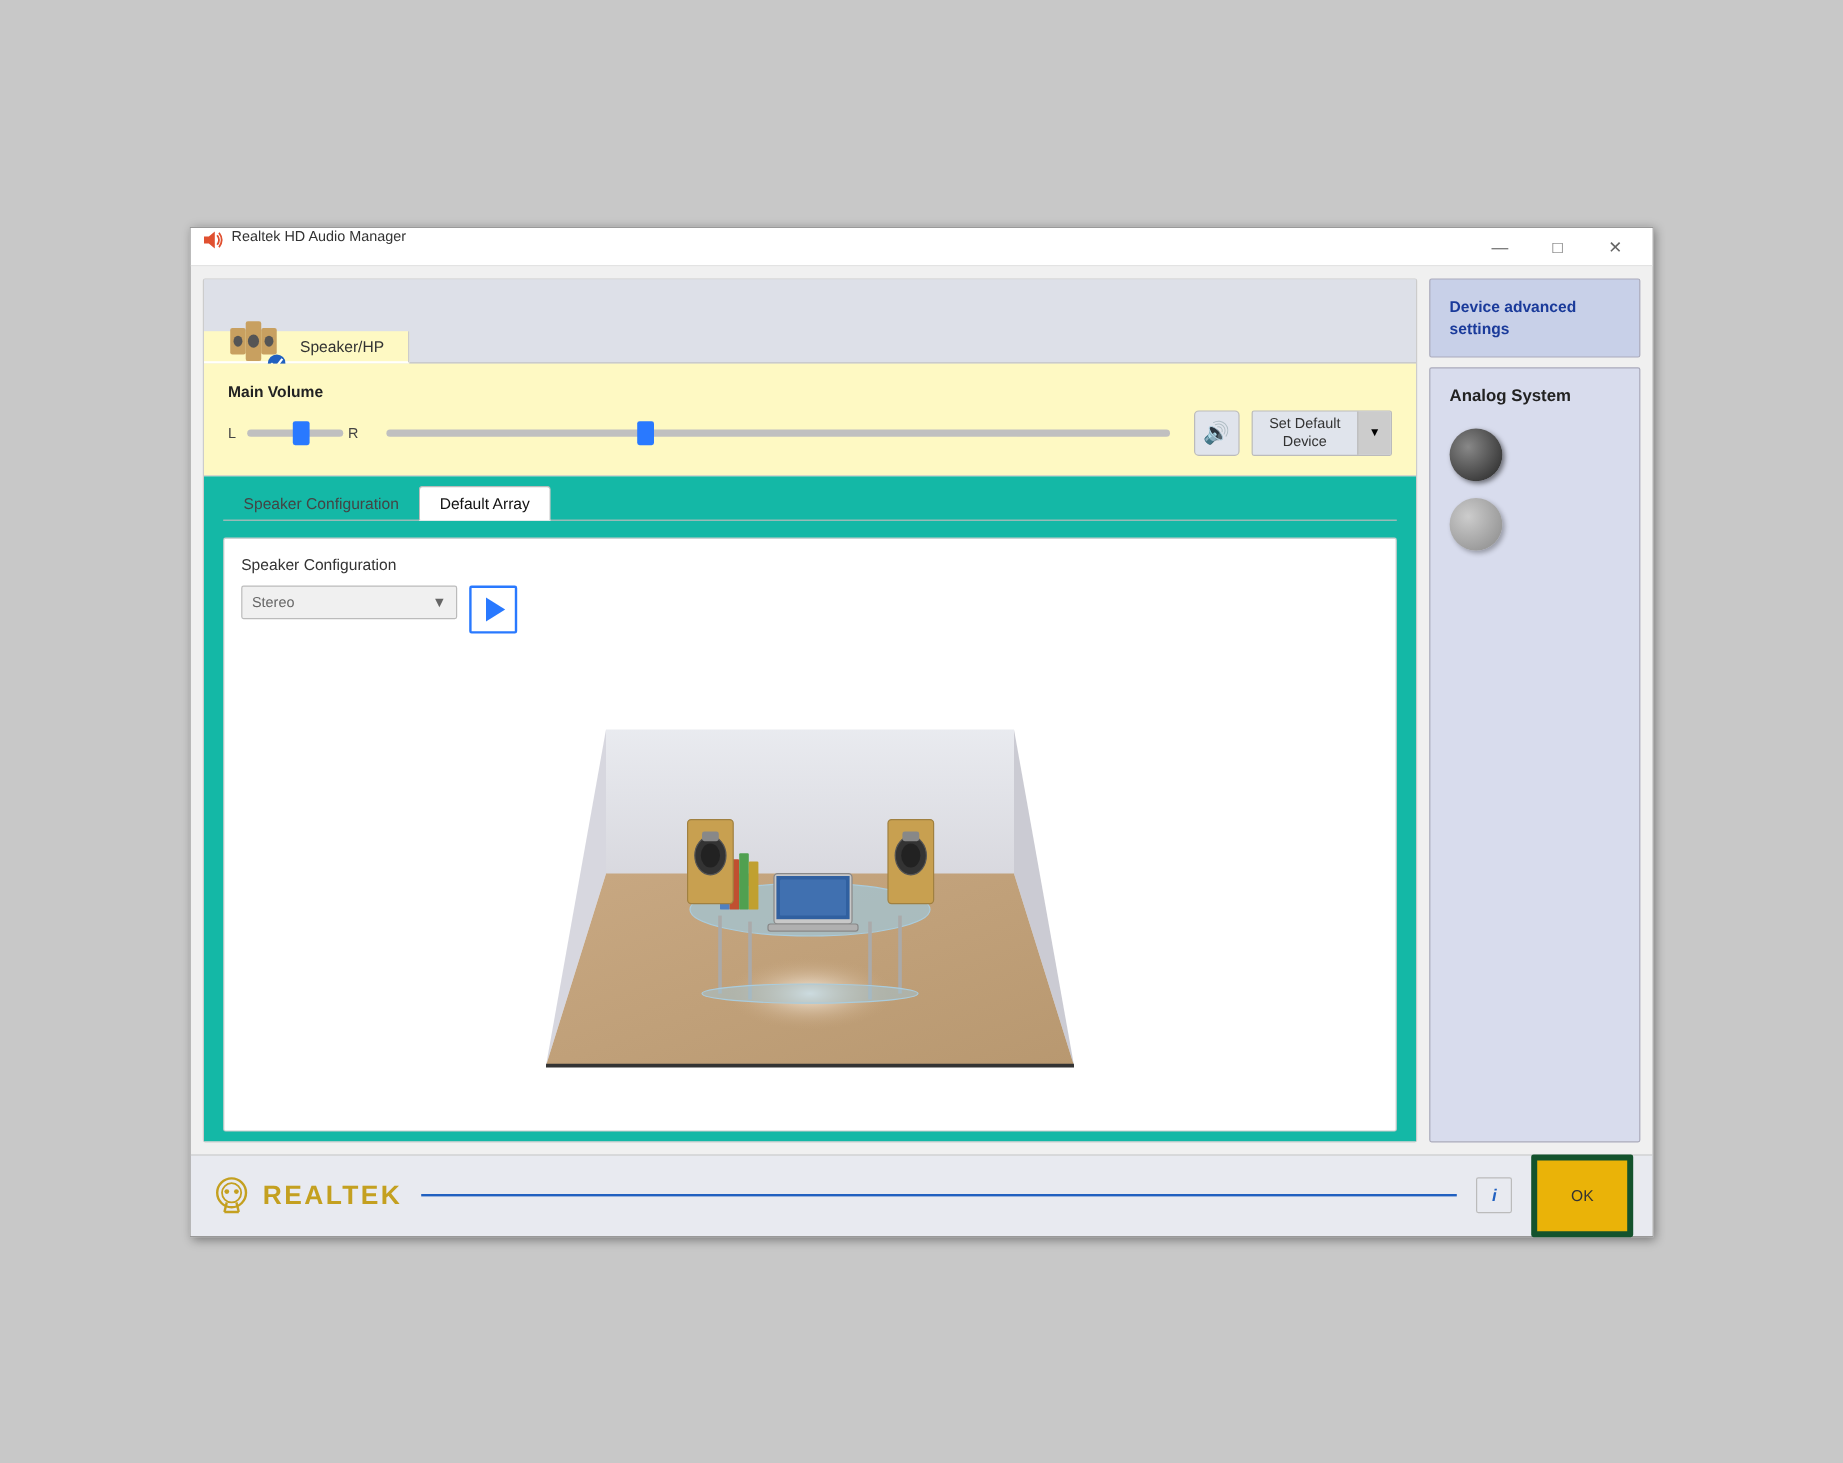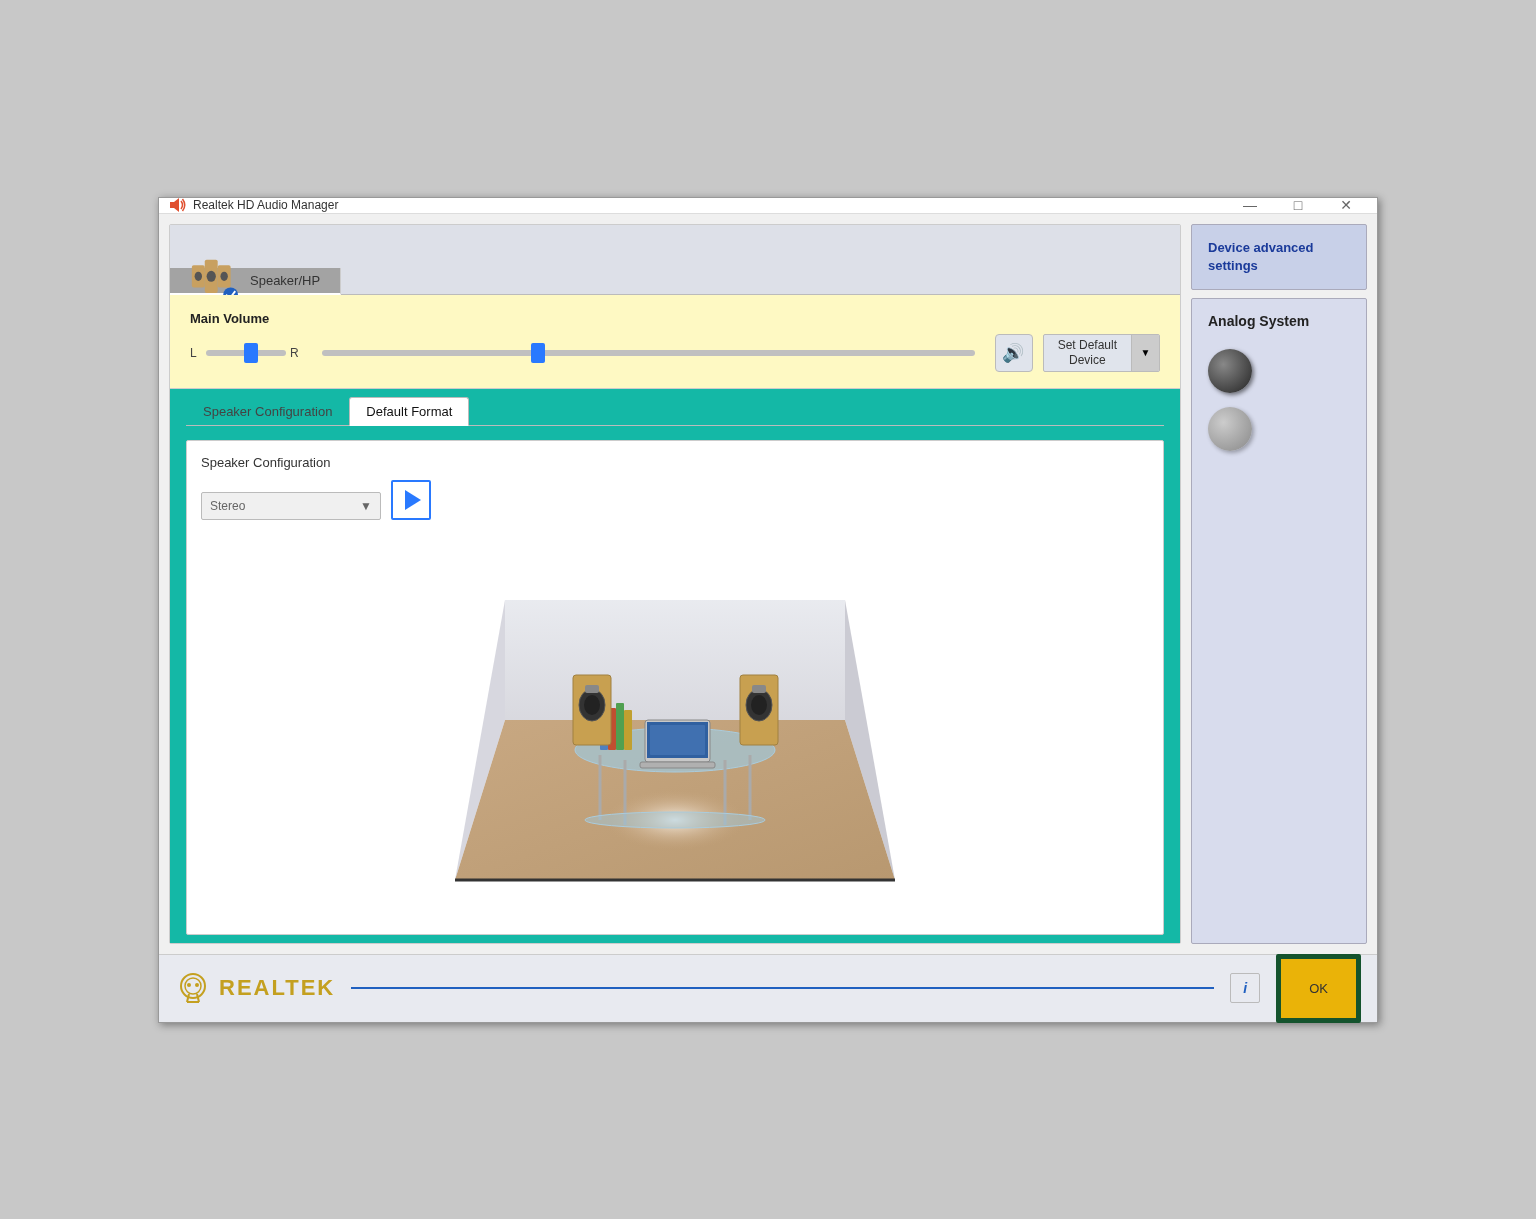--- a/index.html
+++ b/index.html
@@ -16,23 +16,22 @@
       width: 1220px;
       background: #f0f0f0;
       border: 1px solid #999;
       box-shadow: 2px 2px 8px rgba(0,0,0,0.4);
       display: flex;
       flex-direction: column;
     }
     
     .titlebar {
       background: #fff;
-      height: 16px;
-      display: flex;
-      align-items: center;
+      height: 32px;
+      display: flex;
       padding: 0 8px;
       border-bottom: 1px solid #ddd;
       user-select: none;
     }
     .titlebar-icon {
       width: 20px;
       height: 20px;
       margin-right: 6px;
       display: flex;
       align-items: center;
@@ -91,21 +90,21 @@
       align-items: center;
       padding: 0 20px;
       cursor: pointer;
       gap: 12px;
       min-width: 160px;
       border-right: 1px solid #ccc;
       background: #dde0e8;
       transition: background 0.1s;
     }
     .device-tab.active {
-      background: #a3a3a3;
+      background: #fef9c3;
       border-bottom: 2px solid #fff;
       margin-bottom: -1px;
       margin-top: 43px;
     }
     .device-tab-icon {
       width: 48px;
       height: 48px;
       display: flex;
       align-items: center;
       justify-content: center;
@@ -254,21 +253,21 @@
       padding: 14px;
       flex: 1;
     }
     .speaker-config-title {
       font-size: 13px;
       color: #333;
       margin-bottom: 10px;
     }
     .speaker-config-row {
       display: flex;
-      align-items: flex-end;
+      align-items: flex-start;
       gap: 10px;
     }
     .speaker-dropdown {
       width: 180px;
       height: 28px;
       border: 1px solid #bbb;
       background: #f0f0f0;
       padding: 0 8px;
       font-size: 12px;
       color: #666;
@@ -488,21 +487,21 @@
           </button>
         </div>
       </div>
 
       <div class="tab-panel">
         <div class="inner-tabs">
           <div class="inner-tab">
             <span>Speaker Configuration</span>
           </div>
           <div class="inner-tab active">
-            <span>Default Format</span>
+            <span>Default Array</span>
           </div>
         </div>
 
         <div class="speaker-config-panel">
           <div class="speaker-config-title">Speaker Configuration</div>
           <div class="speaker-config-row">
             <div class="speaker-dropdown">
               <span>Stereo</span>
               <span>▼</span>
             </div>

